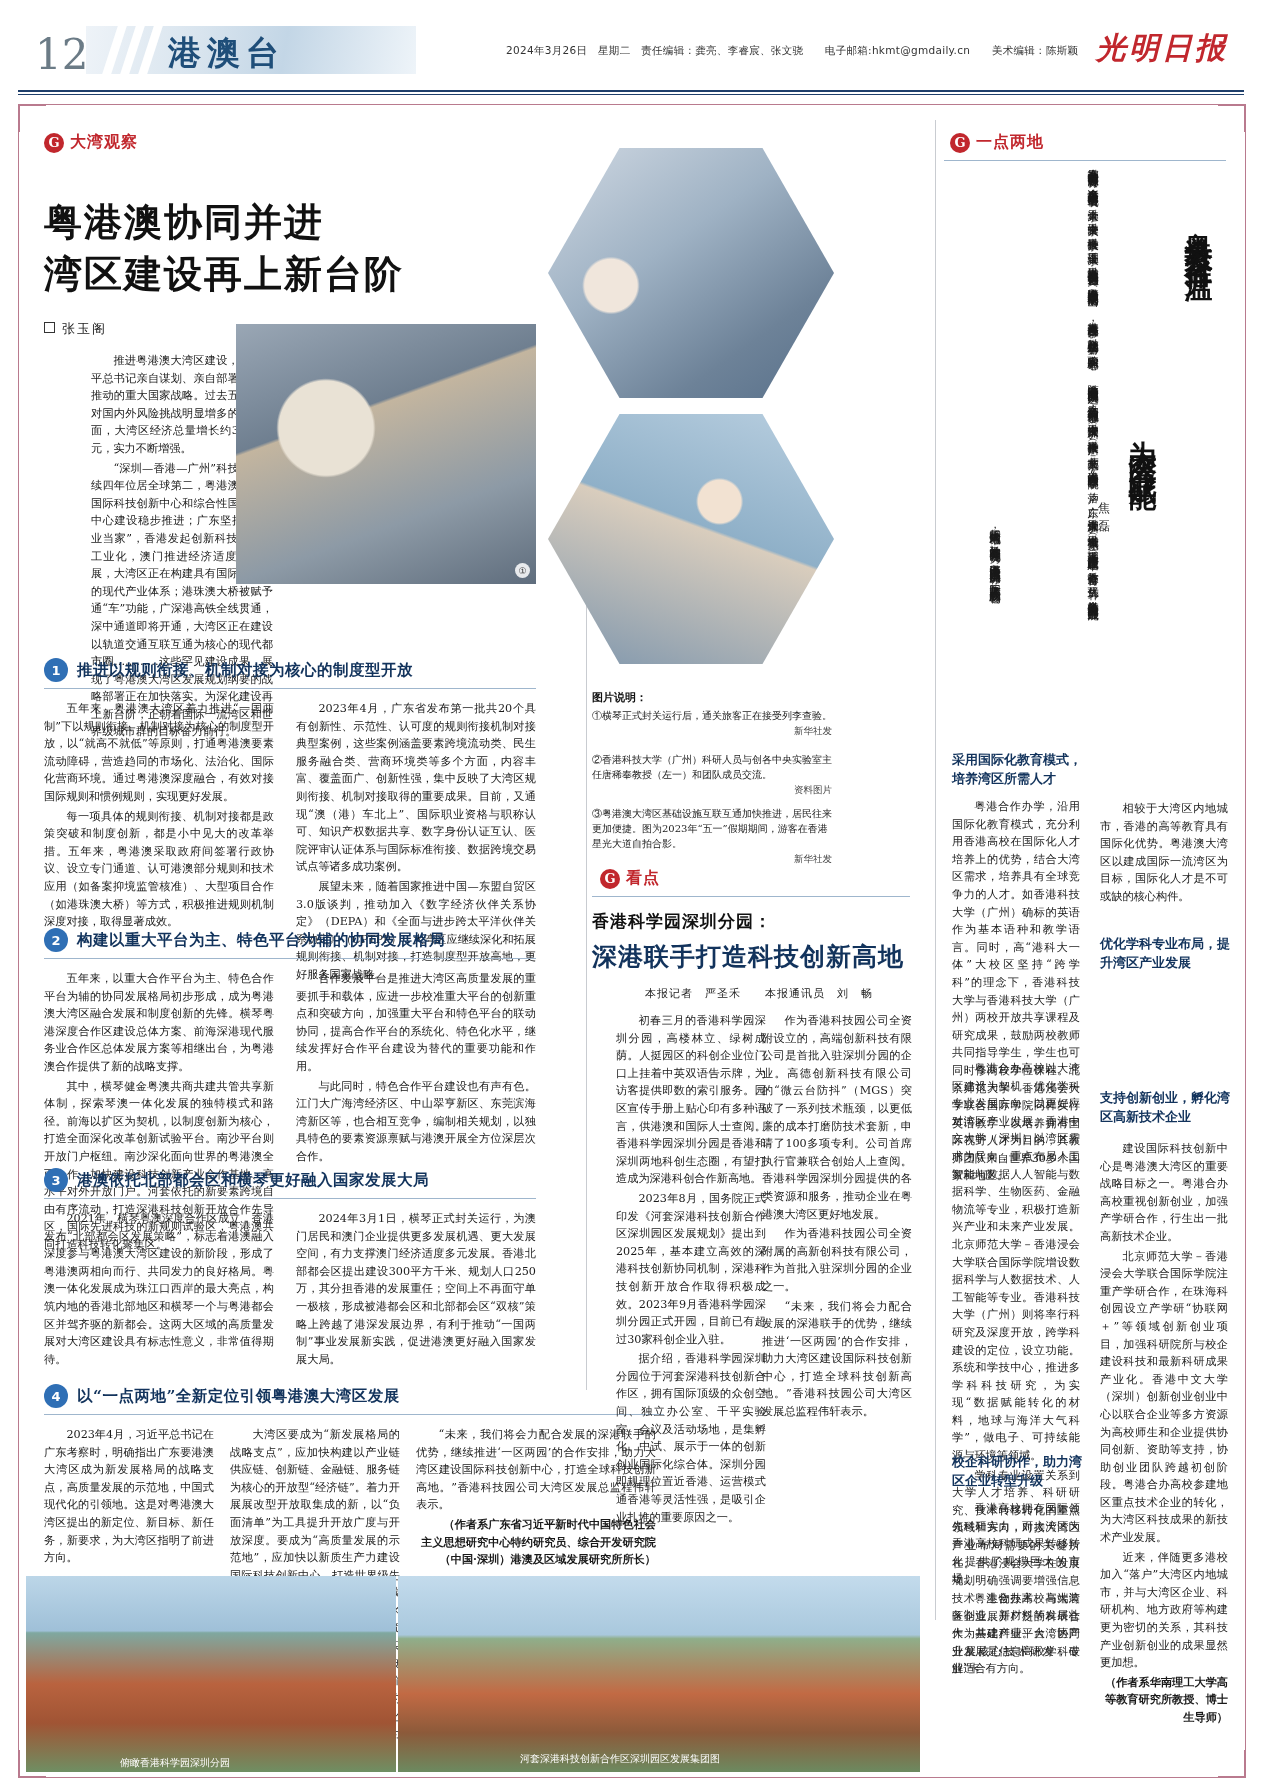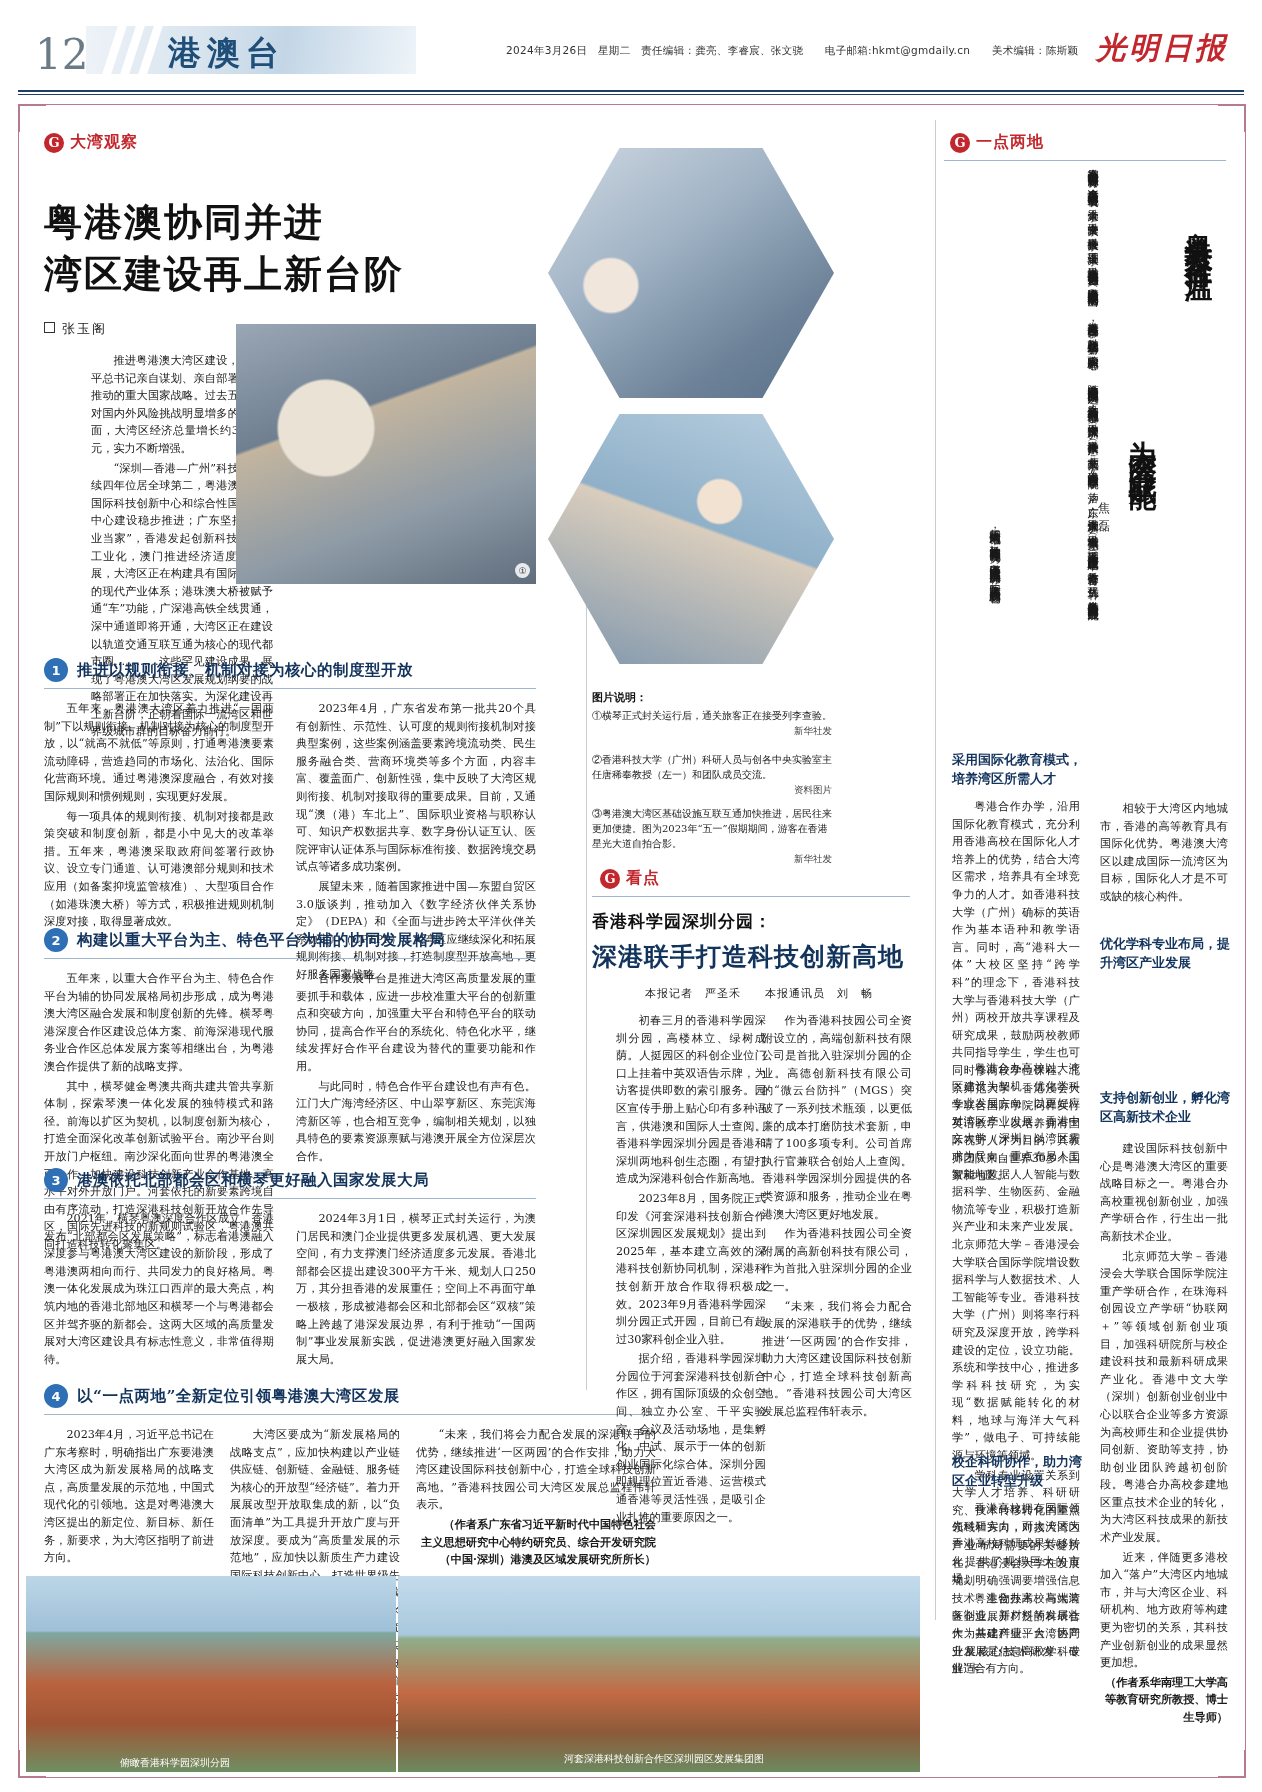--- a/index.html
+++ b/index.html
@@ -290,15 +290,15 @@
     <p style="font-weight:bold;text-align:right;text-indent:0;">（作者系华南理工大学高等教育研究所教授、博士生导师）</p>
   </div>
 
   <div class="col" style="left:1100px;top:800px;width:128px;">
     <p>相较于大湾区内地城市，香港的高等教育具有国际化优势。粤港澳大湾区以建成国际一流湾区为目标，国际化人才是不可或缺的核心构件。</p>
   </div>
 
   <div class="photo p4" style="left:26px;top:1576px;width:370px;height:196px;"></div>
   <div class="photo p5" style="left:398px;top:1576px;width:522px;height:196px;"></div>
   <div class="bottomcap" style="left:120px;top:1756px;color:#fff;">俯瞰香港科学园深圳分园</div>
-  <div class="bottomcap" style="left:520px;top:1752px;color:#fff;margin-left:44px;">河套深港科技创新合作区深圳园区发展集团图</div>
+  <div class="bottomcap" style="left:520px;top:1752px;color:#fff;">河套深港科技创新合作区深圳园区发展集团图</div>
 
 </div>
 
 </body></html>

